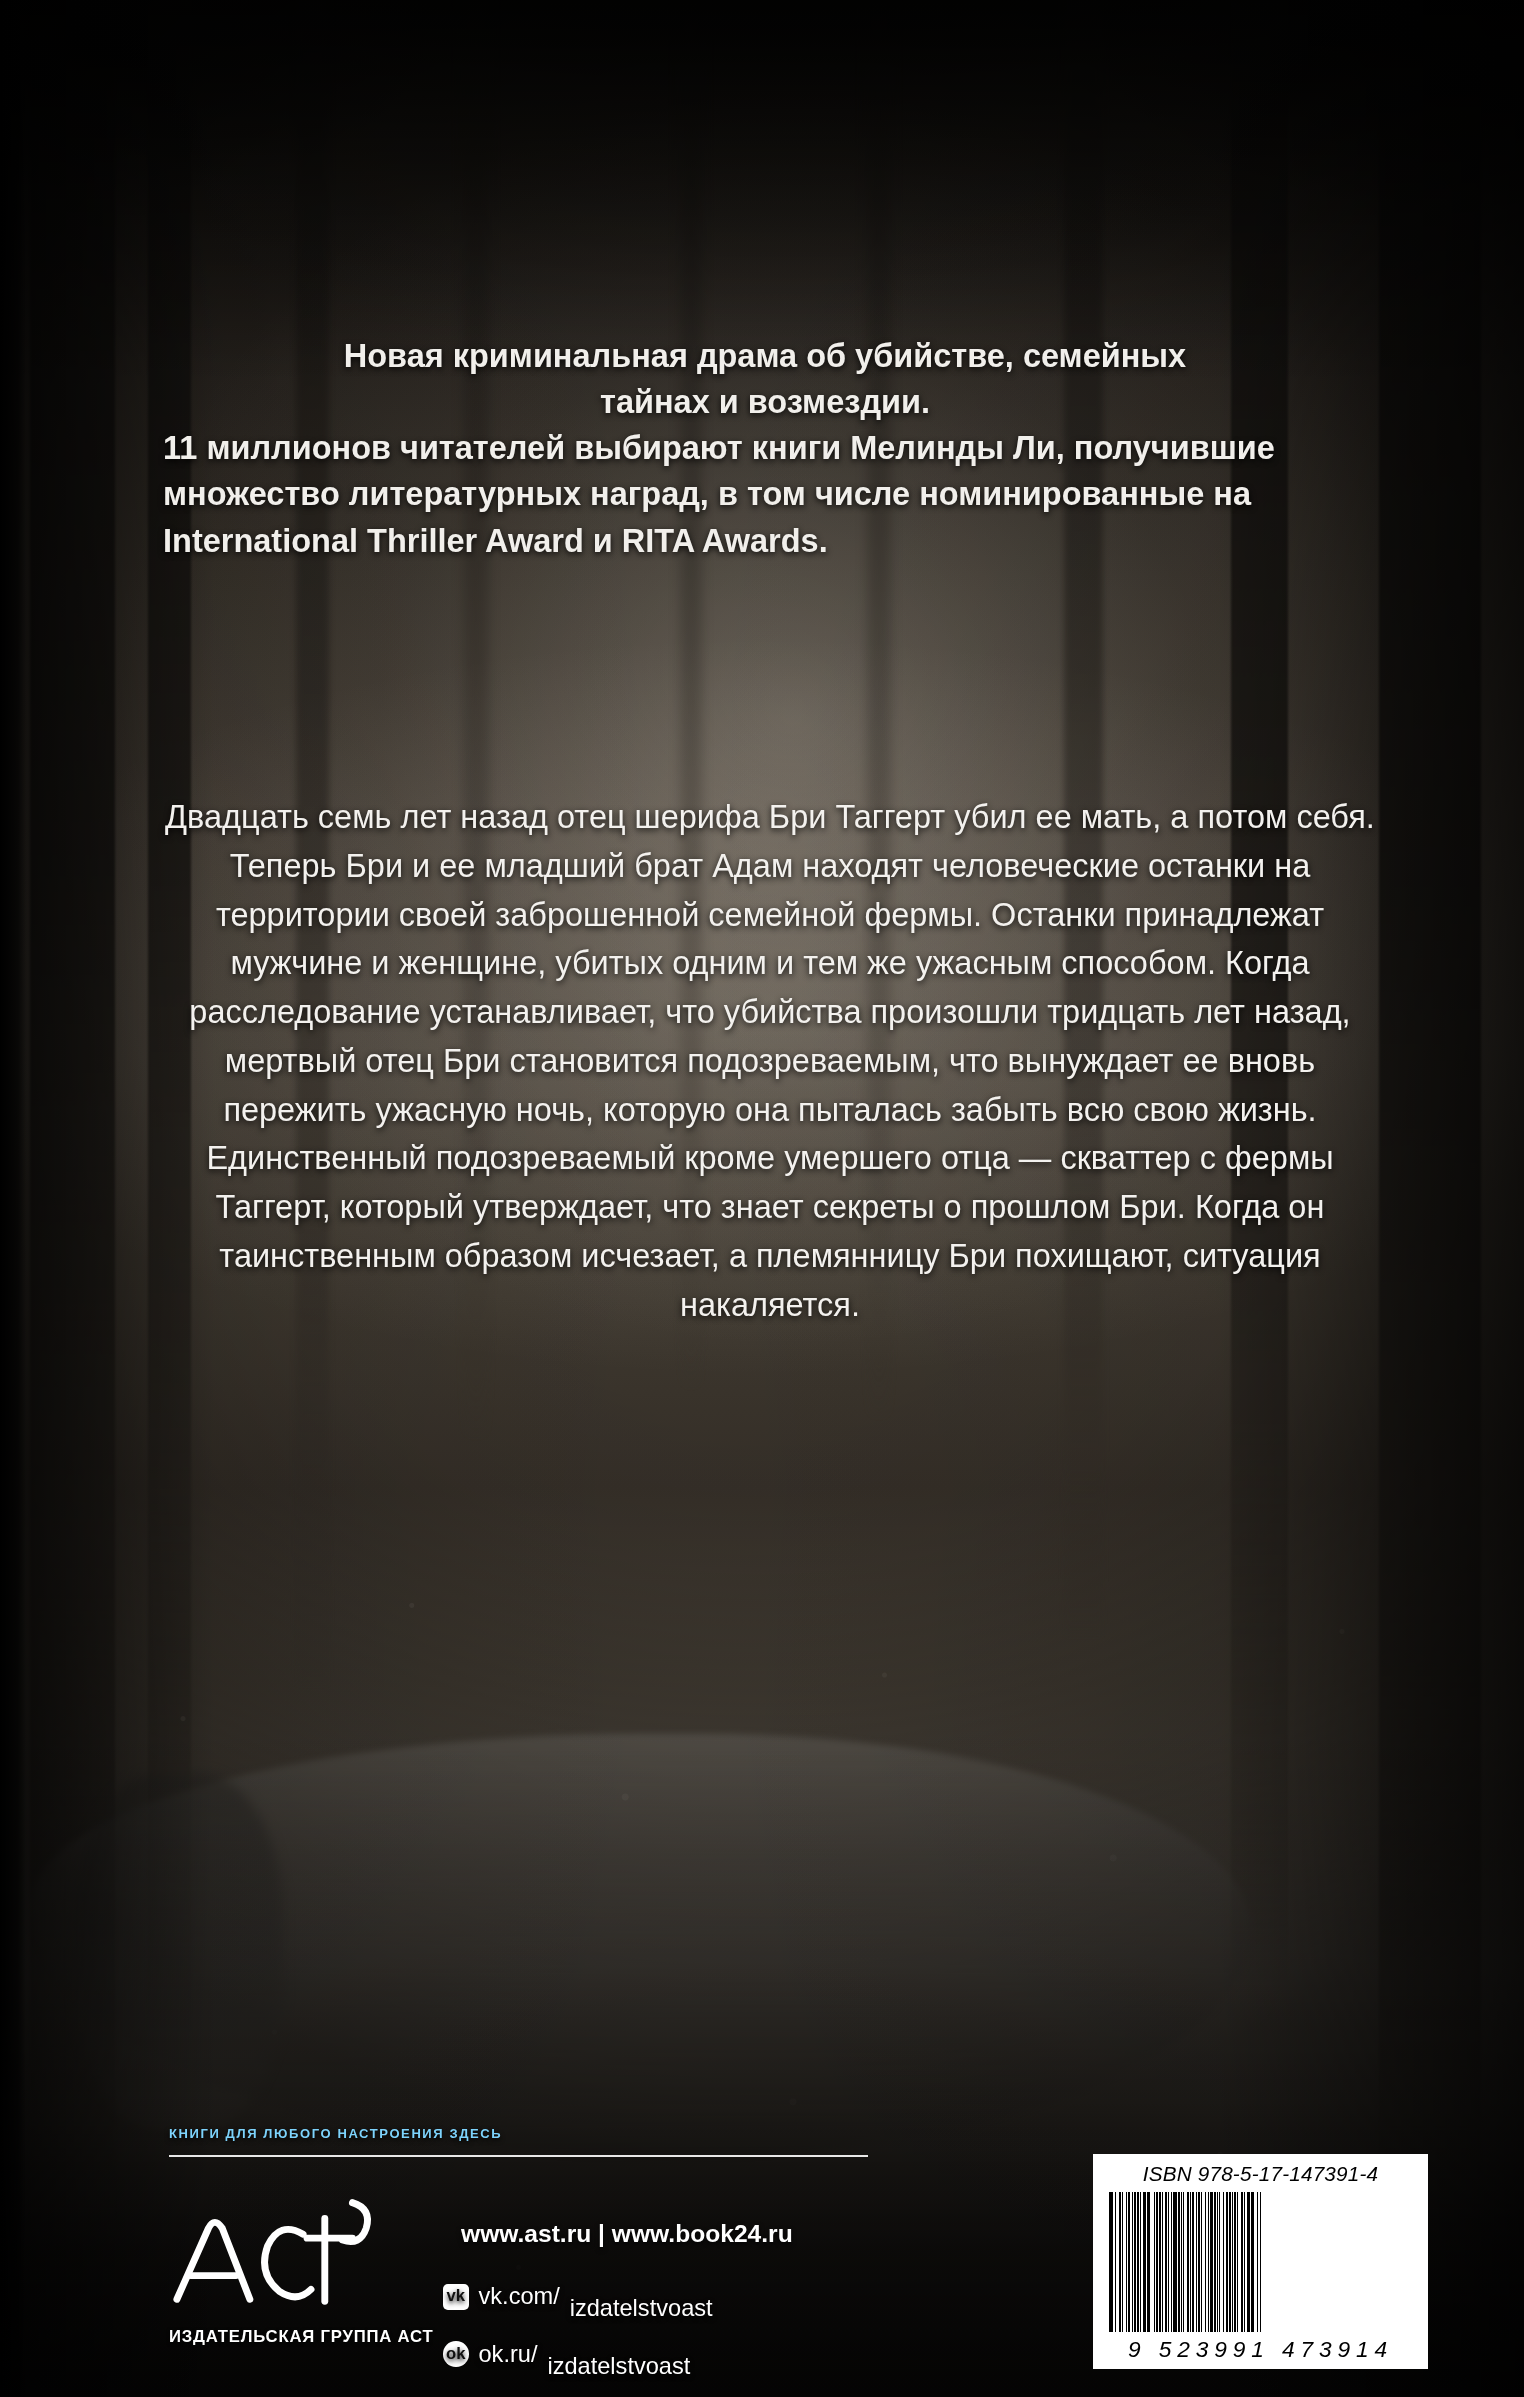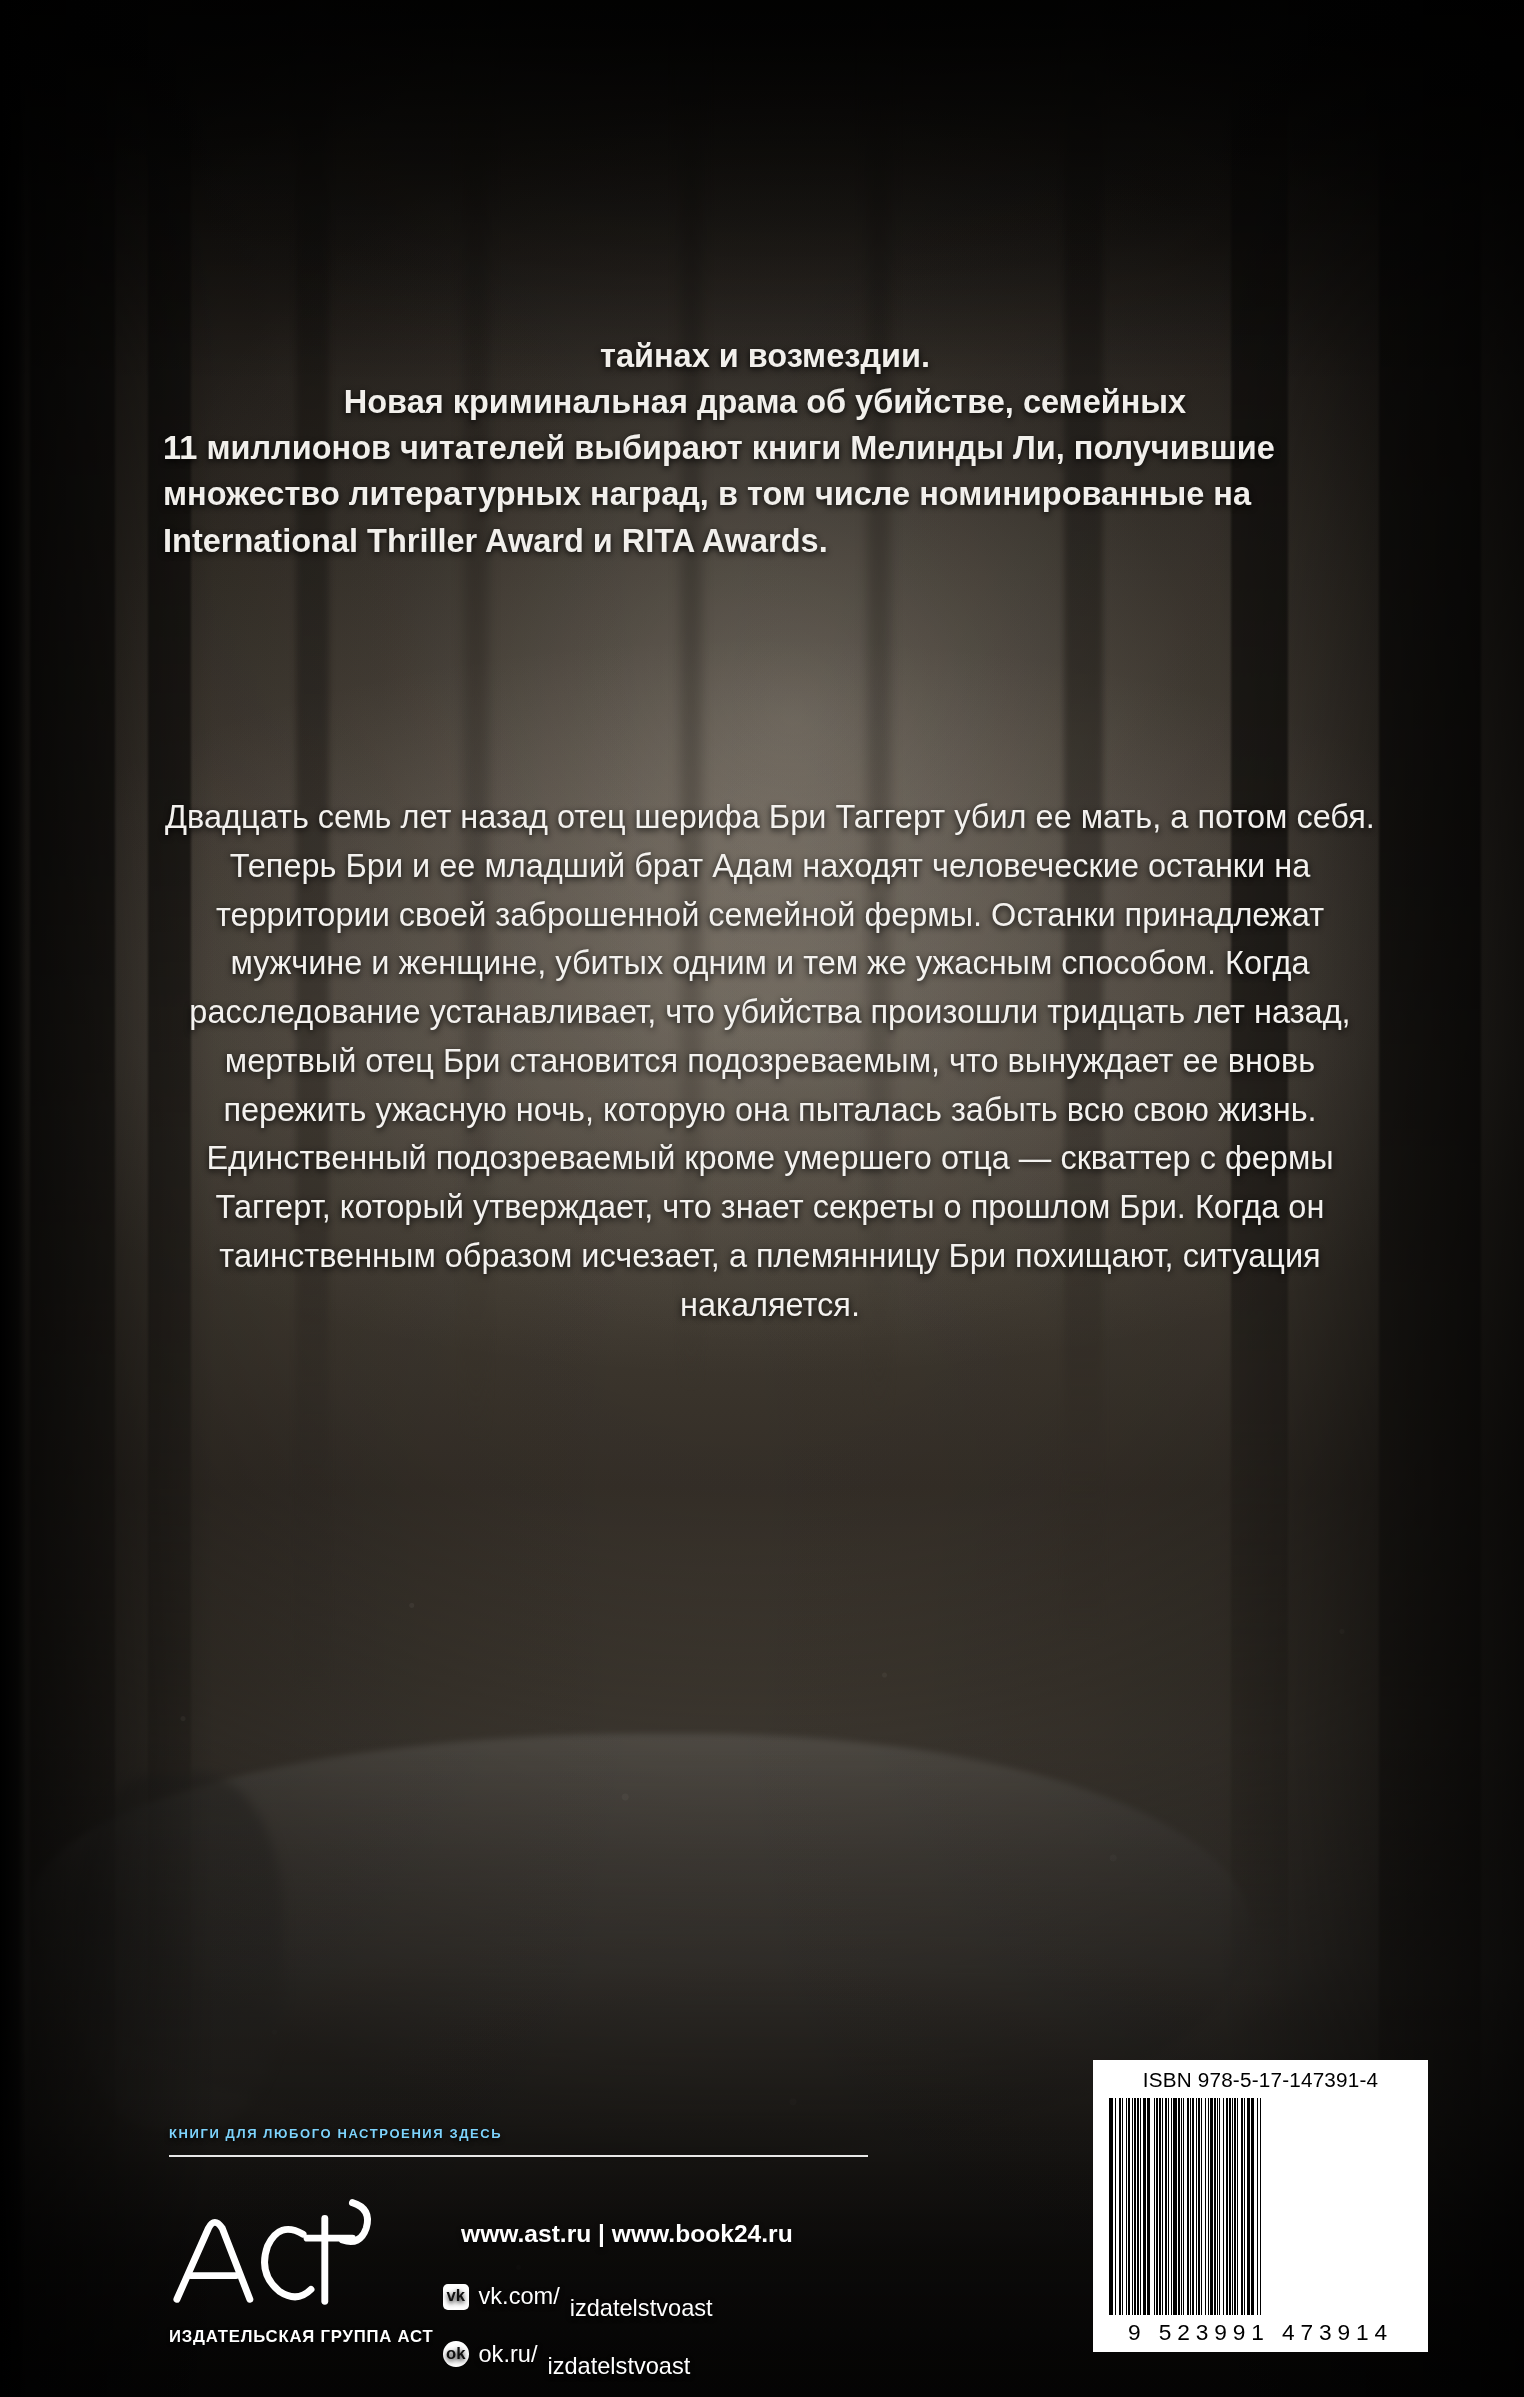--- a/index.html
+++ b/index.html
@@ -261,28 +261,29 @@
     font-weight: bold;
     line-height: 1;
     flex: 0 0 auto;
   }
   .sm-icon.ok { border-radius: 50%; }
 
   
   .isbn-box {
     position: absolute;
     right: 97px;
-    bottom: 46px;
+    bottom: 29px;
     width: 335px;
-    height: 292px;
+    height: 215px;
     background: #ffffff;
     padding: 7.9px 9.9px 5.9px 9.9px;
     box-sizing: border-box;
     display: flex;
     flex-direction: column;
+    font-style: italic;
   }
   .isbn-text {
     color: #000;
     font-size: 20.7px;
     text-align: center;
     font-family: "Liberation Sans", sans-serif;
     letter-spacing: 0.2px;
     margin-bottom: 5.9px;
   }
   .barcode {
@@ -338,22 +339,22 @@
   <div class="puddle"></div>
   <div class="puddle2"></div>
   <div class="veil"></div>
   <div class="vignette"></div>
   <div class="spine"></div>
 
   <div class="content">
 
 
     <div class="lead">
+      <span class="c">Новая криминальная драма об убийстве, семейных</span>
       <span class="c">тайнах и возмездии.</span>
-      <span class="c">Новая криминальная драма об убийстве, семейных</span>
       <span>11 миллионов читателей выбирают книги Мелинды Ли, получившие множество литературных наград, в том числе номинированные на International Thriller Award и RITA Awards.</span>
     </div>
 
     <div class="synopsis">Двадцать семь лет назад отец шерифа Бри Таггерт убил ее мать, а потом себя. Теперь Бри и ее младший брат Адам находят человеческие останки на территории своей заброшенной семейной фермы. Останки принадлежат мужчине и женщине, убитых одним и тем же ужасным способом. Когда расследование устанавливает, что убийства произошли тридцать лет назад, мертвый отец Бри становится подозреваемым, что вынуждает ее вновь пережить ужасную ночь, которую она пыталась забыть всю свою жизнь. Единственный подозреваемый кроме умершего отца — скваттер с фермы Таггерт, который утверждает, что знает секреты о прошлом Бри. Когда он таинственным образом исчезает, а племянницу Бри похищают, ситуация накаляется.</div>
 
     <div class="footer">
 
       <div class="tagline">КНИГИ ДЛЯ ЛЮБОГО НАСТРОЕНИЯ ЗДЕСЬ</div>
       <div class="tagline-rule"></div>
 

